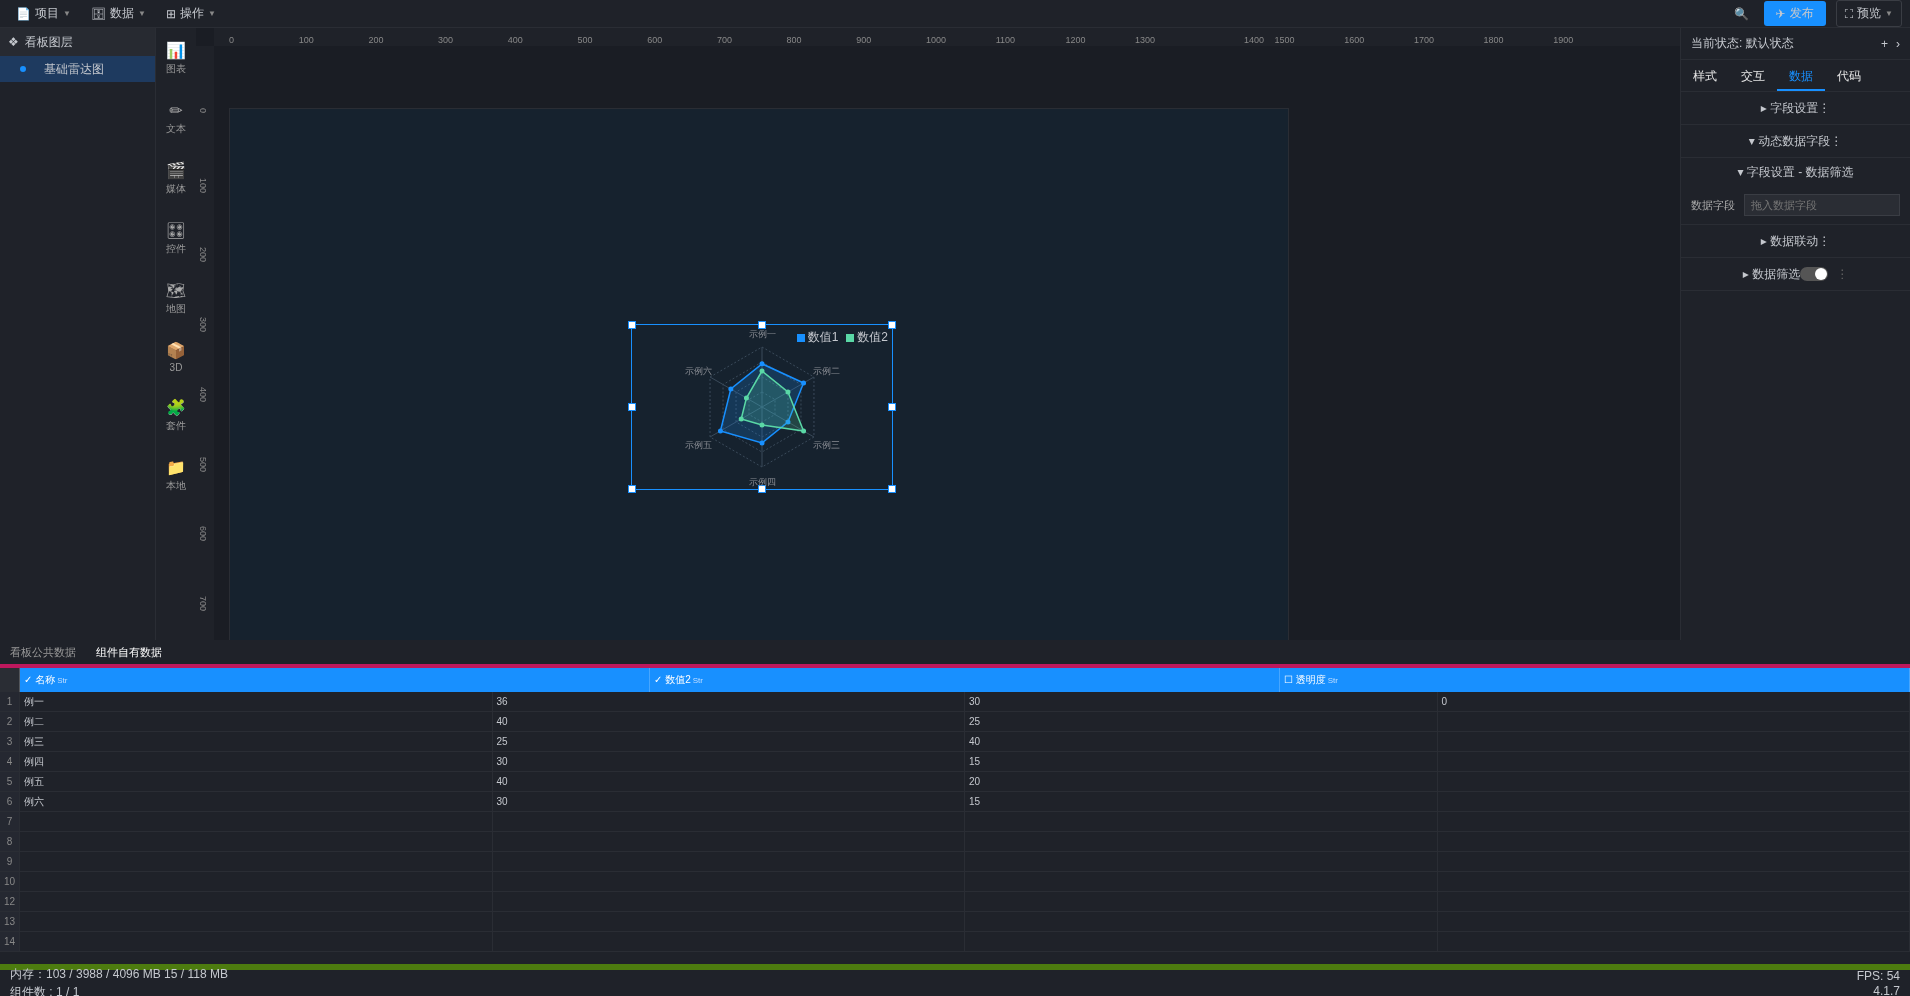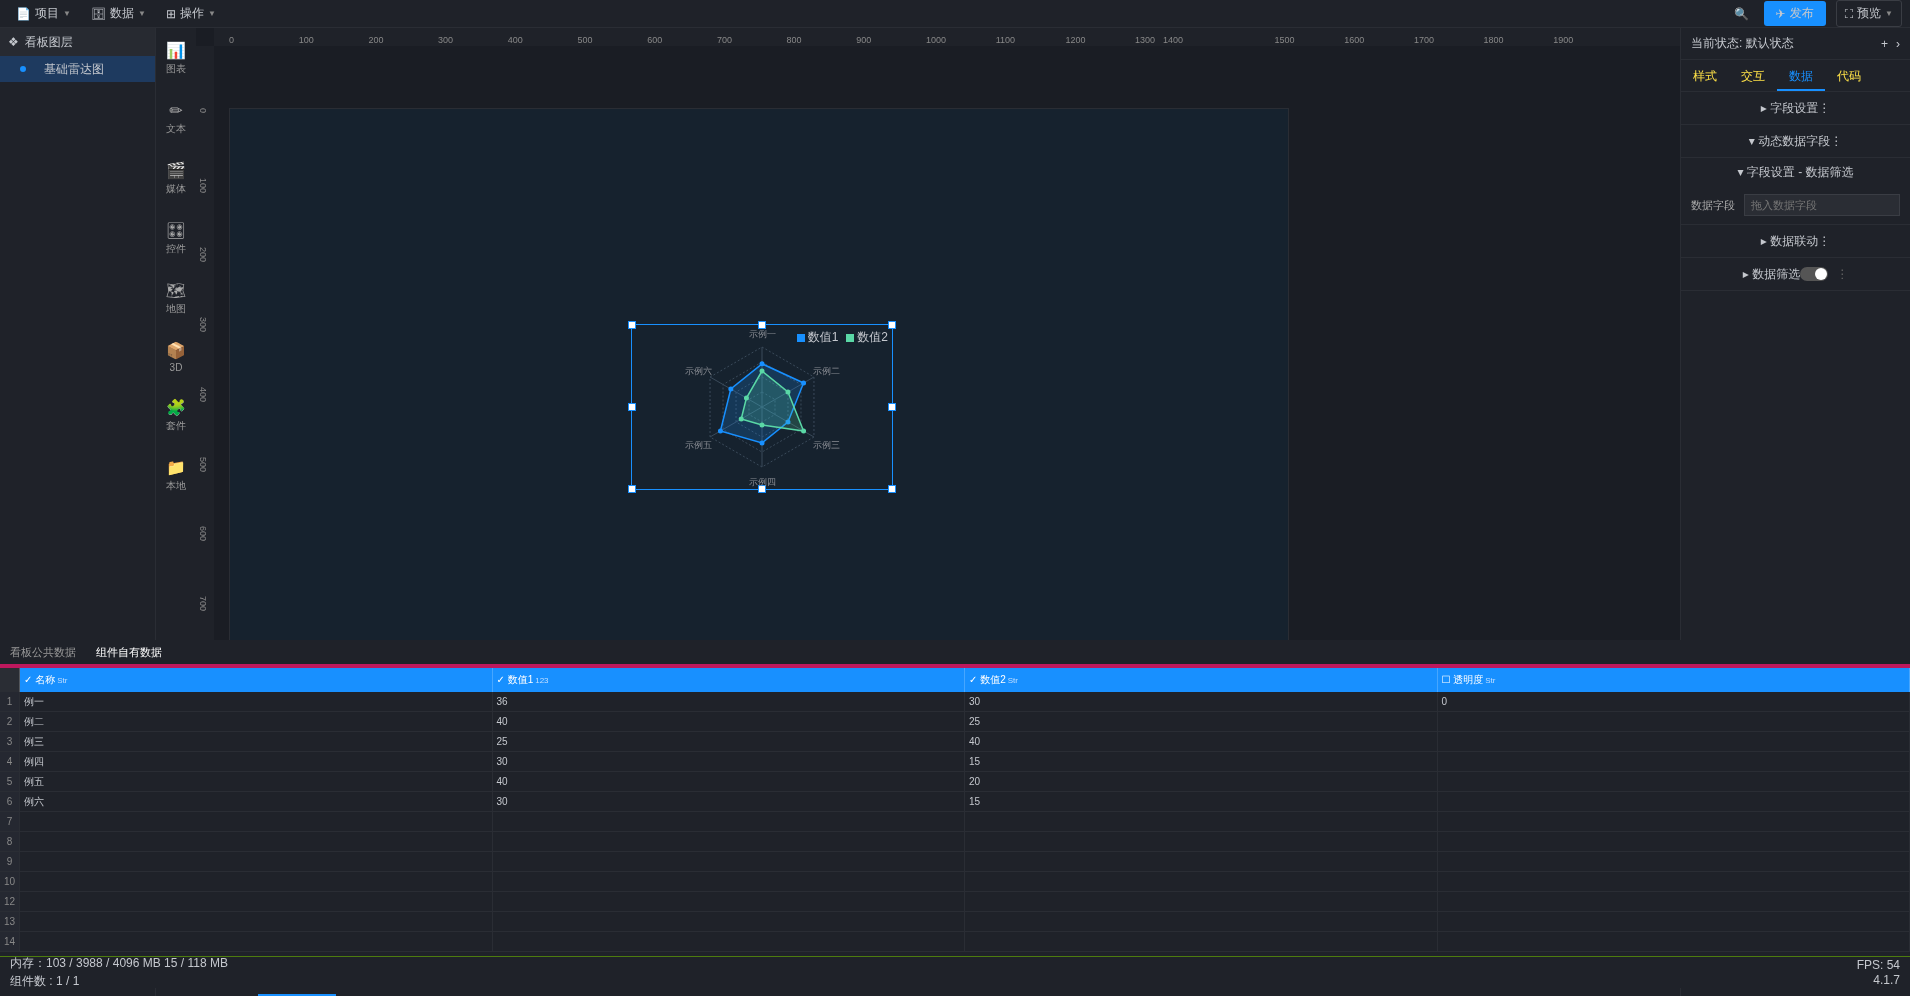--- a/index.html
+++ b/index.html
@@ -43,21 +43,21 @@
 
 .footer-tabs{height:28px;background:#1f2229;display:flex;align-items:center;padding:0 4px;border-top:1px solid #2a2d34}
 .ftab{padding:4px 10px;cursor:pointer;display:flex;align-items:center;gap:4px;color:#999}
 .ftab.active{color:#1890ff;border-bottom:2px solid #1890ff}
 .ftab-add{padding:4px 8px;cursor:pointer;color:#999}
 .zoom-info{margin-left:auto;display:flex;align-items:center;gap:8px;color:#888;font-size:11px}
 
 .right-panel{width:230px;background:#1f2229;border-left:1px solid #2a2d34;display:flex;flex-direction:column}
 .state-header{height:32px;display:flex;align-items:center;padding:0 10px;justify-content:space-between;border-bottom:1px solid #2a2d34}
 .prop-tabs{height:32px;display:flex;border-bottom:1px solid #2a2d34}
-.prop-tab{flex:0 0 auto;padding:8px 12px;cursor:pointer;color:#fde047}
+.prop-tab{flex:0 0 auto;padding:8px 12px;cursor:pointer;color:#e5e5e5}
 .prop-tab.active{color:#1890ff;border-bottom:2px solid #1890ff}
 .prop-section{border-bottom:1px solid #2a2d34}
 .sec-header{height:32px;display:flex;align-items:center;padding:0 10px;justify-content:center;cursor:pointer}
 .sec-body{padding:8px 10px}
 .field-row{display:flex;align-items:center;gap:6px}
 .field-label{width:60px;font-size:11px;color:#aaa}
 .field-input{flex:1;height:22px;background:#2a2d34;border:1px solid #3a3d44;padding:0 6px;font-size:11px;color:#888}
 .toggle{width:28px;height:14px;background:#555;border-radius:7px;position:relative}
 .toggle::after{content:"";width:12px;height:12px;background:#fff;border-radius:50%;position:absolute;right:1px;top:1px}
 .data-panel{position:absolute;bottom:32px;left:0;right:0;height:324px;background:#1f2229;display:flex;flex-direction:column}
@@ -66,21 +66,21 @@
 .dtab.active{color:#fff}
 .data-grid{flex:1;overflow:auto}
 .grid-header{display:flex;background:#1890ff;height:24px}
 .gh-cell{flex:1;display:flex;align-items:center;padding:0 4px;font-size:10px;color:#fff;border-right:1px solid rgba(255,255,255,0.2);gap:2px}
 .gh-row-num{width:20px;flex:none;background:#2a2d34}
 .gh-type{font-size:8px;color:#c4dfff}
 .grid-row{display:flex;height:20px;border-bottom:1px solid #2a2d34}
 .gr-num{width:20px;display:flex;align-items:center;justify-content:center;font-size:10px;color:#888;background:#252831;border-right:1px solid #2a2d34}
 .gr-cell{flex:1;padding:0 4px;display:flex;align-items:center;font-size:10px;border-right:1px solid #2a2d34}
 
-.status-bar{height:32px;background:#1f2229;border-top:1px solid #4d7c0f;display:flex;align-items:center;padding:0 10px;font-size:10px;color:#999;position:absolute;bottom:8px;left:0;right:0}
+.status-bar{height:32px;background:#1f2229;border-top:6px solid #4d7c0f;display:flex;align-items:center;padding:0 10px;font-size:10px;color:#999;position:absolute;bottom:0;left:0;right:0}
 .status-left{display:flex;flex-direction:column;gap:1px}
 .status-right{margin-left:auto;display:flex;flex-direction:column;align-items:flex-end;gap:1px}
 
 svg.radar{position:absolute;left:50%;top:50%;transform:translate(-50%,-50%)}
 </style>
 </head>
 <body>
 
 <div class="topbar">
   <div class="topbar-left">
@@ -173,21 +173,21 @@
         <span class="ruler-tick" style="left:293.79999999999995px">400</span>
         <span class="ruler-tick" style="left:363.5px">500</span>
         <span class="ruler-tick" style="left:433.2px">600</span>
         <span class="ruler-tick" style="left:502.9px">700</span>
         <span class="ruler-tick" style="left:572.5999999999999px">800</span>
         <span class="ruler-tick" style="left:642.3px">900</span>
         <span class="ruler-tick" style="left:712px">1000</span>
         <span class="ruler-tick" style="left:781.6999999999999px">1100</span>
         <span class="ruler-tick" style="left:851.4px">1200</span>
         <span class="ruler-tick" style="left:921.0999999999999px">1300</span>
-        <span class="ruler-tick" style="left:949px">1400</span>
+        <span class="ruler-tick" style="left:1030px">1400</span>
         <span class="ruler-tick" style="left:1060.5px">1500</span>
         <span class="ruler-tick" style="left:1130.1999999999998px">1600</span>
         <span class="ruler-tick" style="left:1199.8999999999999px">1700</span>
         <span class="ruler-tick" style="left:1269.6px">1800</span>
         <span class="ruler-tick" style="left:1339.3px">1900</span>
       </div>
     <div class="ruler-v" id="ruler-v">
         <span class="ruler-vtick" style="top:62px">0</span>
         <span class="ruler-vtick" style="top:131.7px">100</span>
         <span class="ruler-vtick" style="top:201.39999999999998px">200</span>
@@ -339,21 +339,20 @@
 
     <div class="data-panel">
       <div class="data-tab-row">
         <div class="dtab">看板公共数据</div>
         <div class="dtab active">组件自有数据</div>
       </div>
       <div class="data-grid" id="data-grid">
           <div class="grid-header">
             <div class="gh-cell gh-row-num"></div>
             <div class="gh-cell">✓ 名称<span class="gh-type">Str</span></div>
-            <div class="gh-cell">✓ 数值1<span class="gh-type">123</span></div>
             <div class="gh-cell">✓ 数值2<span class="gh-type">Str</span></div>
             <div class="gh-cell">☐ 透明度<span class="gh-type">Str</span></div>
           </div>
           <div class="grid-row">
             <div class="gr-num">1</div>
             <div class="gr-cell">例一</div>
             <div class="gr-cell">36</div>
             <div class="gr-cell">30</div>
             <div class="gr-cell">0</div>
           </div>

